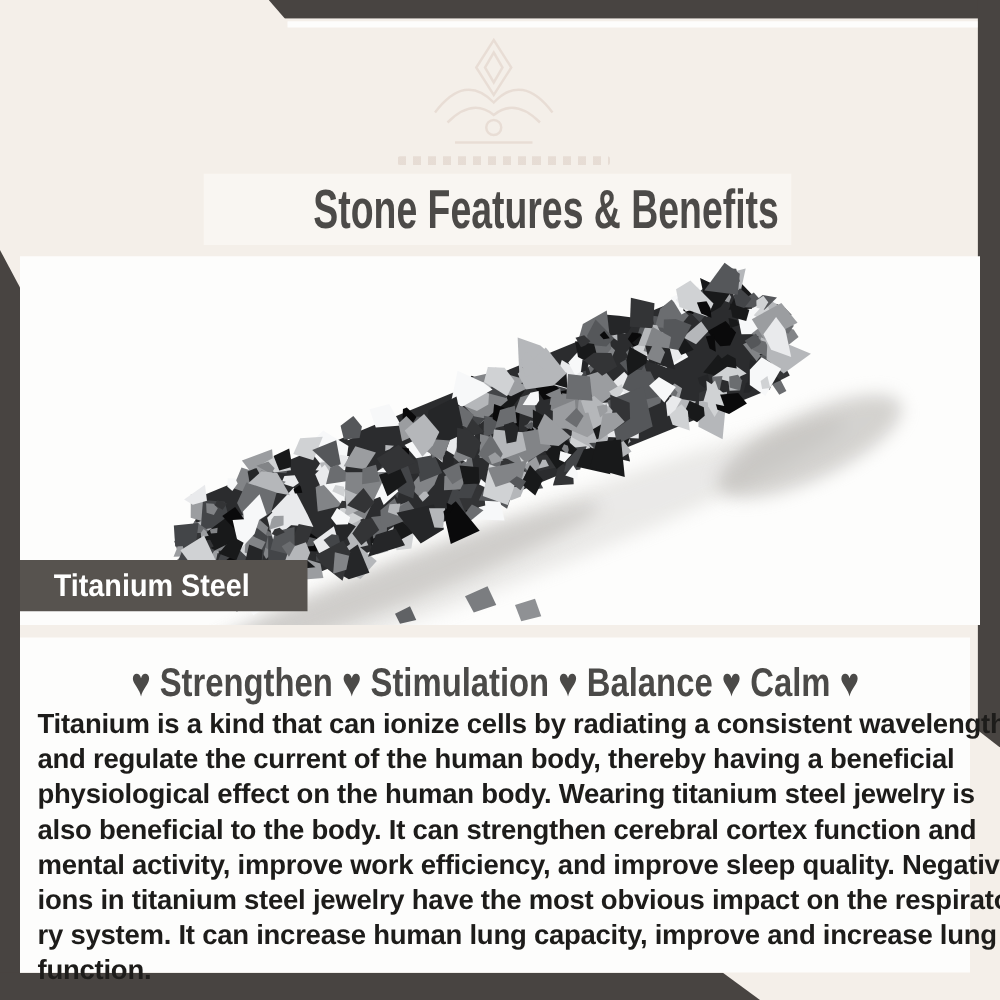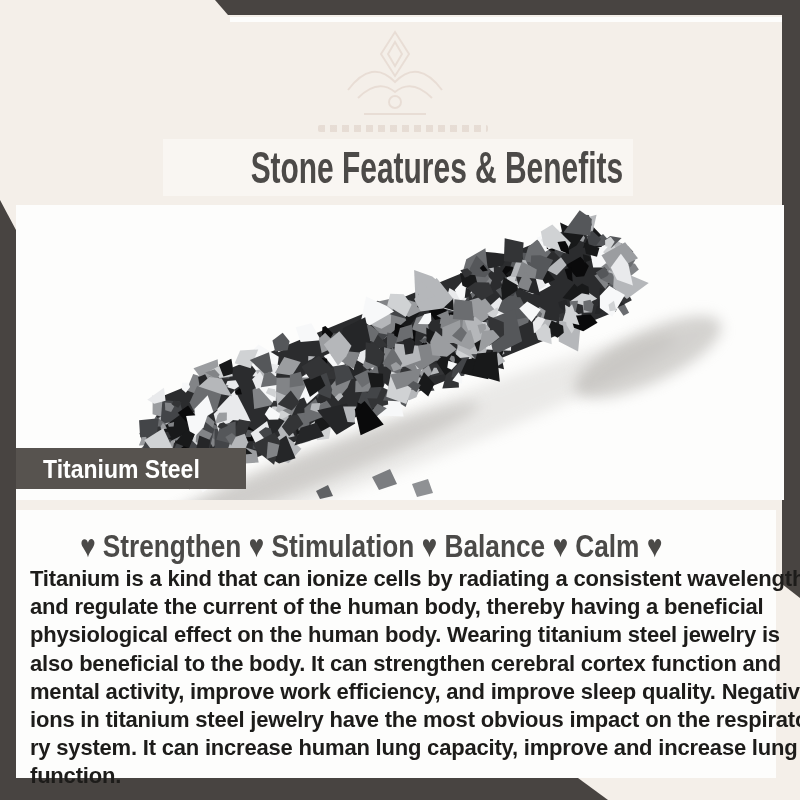--- a/index.html
+++ b/index.html
@@ -42,21 +42,21 @@
   .photo-panel svg{display:block;}
   
   .stone-label{position:absolute;left:16px;top:448px;width:230px;height:41px;
     background:var(--label-background);line-height:43px;z-index:5;}
   .t-label{font-size:25px;font-weight:bold;color:var(--label-text);
     margin-left:27px;transform:scaleX(.92);transform-origin:left center;}
   
   .text-panel{position:absolute;left:16px;top:510px;width:760px;height:268px;
     background:var(--panel);overflow:visible;}
   .heading-row{position:absolute;left:0;top:16px;width:100%;height:40px;
-    text-align:left;line-height:40px;}
+    text-align:center;line-height:40px;}
   .t-head{font-size:32px;font-weight:bold;color:var(--heading-text);
     transform:scaleX(.82);transform-origin:center;}
   .body-text{position:absolute;left:14px;top:55px;width:1000px;}
   .t-body{font-size:22px;font-weight:bold;color:var(--body-text);
     line-height:28.2px;white-space:pre-line;transform:scaleX(.775);
     transform-origin:left top;letter-spacing:-0.2px;}
 </style>
 </head>
 <body>
 

